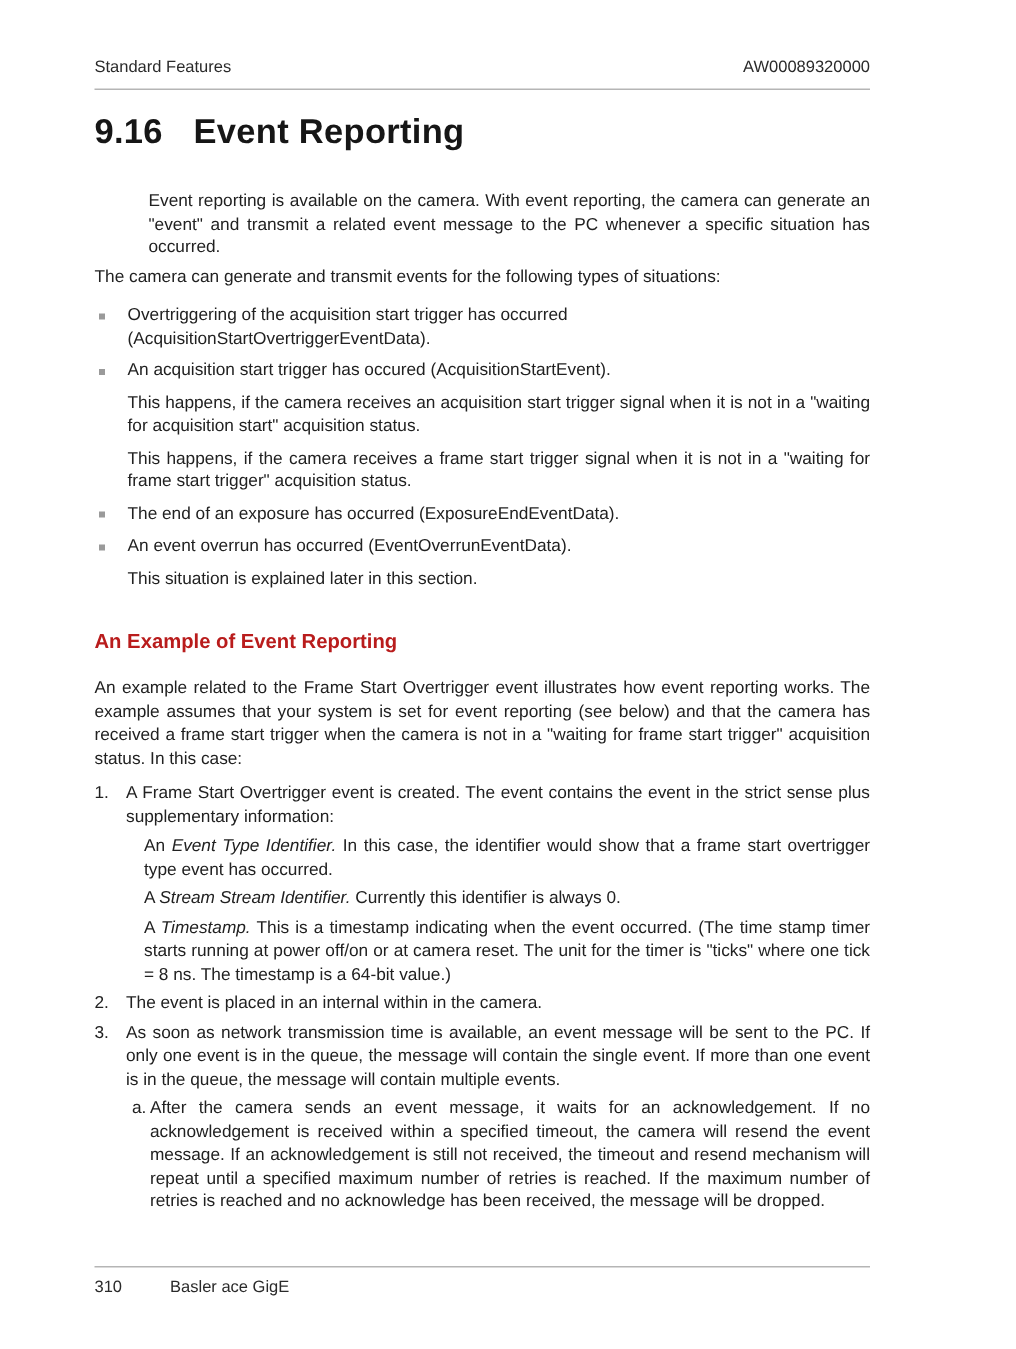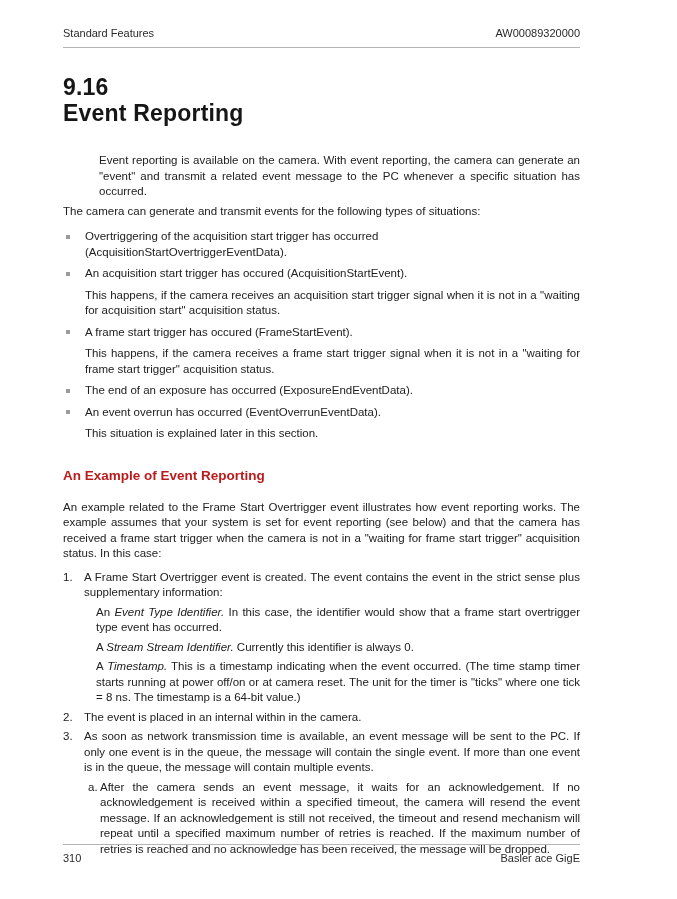--- a/index.html
+++ b/index.html
@@ -10,21 +10,21 @@
     background: #ffffff;
     font-family: "Liberation Sans", "DejaVu Sans", sans-serif;
     color: #212121;
     overflow: hidden;
   }
   
   .hdr {
     position: absolute;
     left: 63px;
     width: 517px;
-    top: 0;
+    top: 12px;
     padding-top: 27px;
     padding-bottom: 8px;
     border-bottom: 1.5px solid #b5b5b5;
     display: flex;
     justify-content: space-between;
     font-size: 11px;
     color: #2a2a2a;
   }
   
   .content {
@@ -37,21 +37,20 @@
   }
   h1.section-title {
     display: flex;
     align-items: baseline;
     margin: 26px 0 0 0;
     font-size: 23px;
     line-height: 26px;
     font-weight: bold;
     color: #161616;
     letter-spacing: 0.2px;
-    flex-direction: column;
   }
   h1 .sec-num { width: 66px; flex: none; }
   p { margin: 0; }
   .just { text-align: justify; }
   .p-intro1 { margin-top: 27px; margin-left: 36px; }
   .p-intro2 { margin-top: 4px; }
   
   .bullets { margin-top: 10px; }
   .bullet {
     position: relative;
@@ -99,23 +98,24 @@
   .substep-body { flex: 1; }
   
   .ftr {
     position: absolute;
     left: 63px;
     width: 517px;
     top: 844px;
     border-top: 1.5px solid #b5b5b5;
     padding-top: 7px;
     display: flex;
-    justify-content: space-between;
+    justify-content: flex-start;
     font-size: 11px;
     color: #2a2a2a;
+    gap: 32px;
   }
 </style>
 </head>
 <body>
 
 <div class="page">
 
   <div class="hdr">
     <span>Standard Features</span>
     <span>AW00089320000</span>
@@ -137,24 +137,20 @@
         <span class="sq"></span>
         <span>Overtriggering of the acquisition start trigger has occurred (AcquisitionStartOvertriggerEventData).</span>
       </div>
 
       <div class="bullet">
         <span class="sq"></span>
         <span>An acquisition start trigger has occured (AcquisitionStartEvent).</span>
       </div>
       <p class="bullet-note just">This happens, if the camera receives an acquisition start trigger signal when it is not in a "waiting for acquisition start" acquisition status.</p>
 
-      <div class="bullet">
-        <span class="sq"></span>
-        <span>A frame start trigger has occured (FrameStartEvent).</span>
-      </div>
 
       <p class="bullet-note just">This happens, if the camera receives a frame start trigger signal when it is not in a "waiting for frame start trigger" acquisition status.</p>
 
       <div class="bullet">
         <span class="sq"></span>
         <span>The end of an exposure has occurred (ExposureEndEventData).</span>
       </div>
 
       <div class="bullet">
         <span class="sq"></span>

